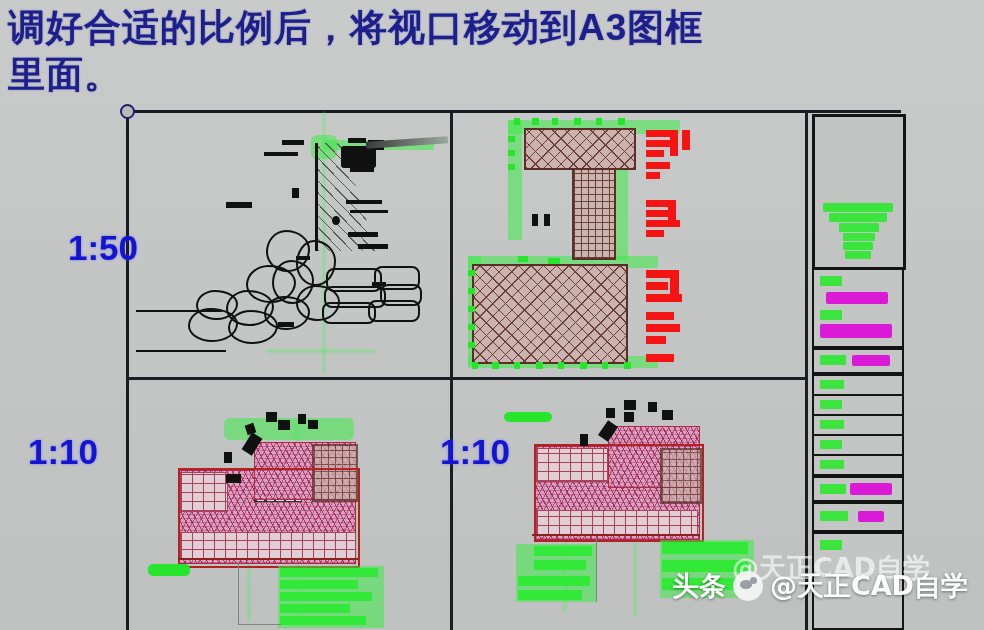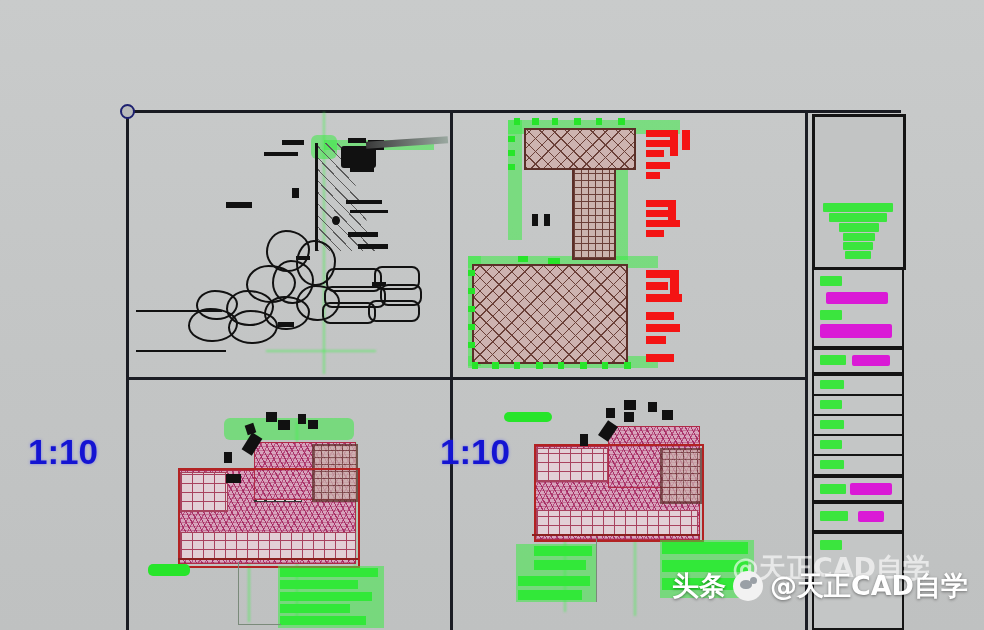--- a/index.html
+++ b/index.html
@@ -123,20 +123,24 @@
   .wm-logo::after{
     content:"";position:absolute;left:17px;top:6px;width:7px;height:7px;
     border-radius:50%;background:#9aa0a6;
   }
 </style>
 </head>
 <body>
 
 <div id="stage">
 
+  <div class="title-wrap">
+    <div class="title-line">调好合适的比例后，将视口移动到A3图框</div>
+    <div class="title-line l2">里面。</div>
+  </div>
 
   <div id="frame">
     <div class="fr-line fr-outer-t"></div>
     <div class="fr-line fr-outer-l"></div>
     <div class="grip"></div>
 
     <div class="vp-v" style="left:324px;"></div>
     <div class="vp-h" style="top:267px;width:679px;"></div>
     <div class="vp-v" style="left:679px;"></div>
 
@@ -323,20 +327,21 @@
       <div class="grn" style="left:62px;top:208px;width:64px;height:10px;"></div>
       <div class="grn-soft" style="left:60px;top:162px;width:80px;height:58px;"></div>
       <div class="grn" style="left:206px;top:160px;width:86px;height:12px;"></div>
       <div class="grn" style="left:206px;top:178px;width:86px;height:12px;"></div>
       <div class="grn" style="left:206px;top:196px;width:78px;height:12px;"></div>
       <div class="grn-soft" style="left:204px;top:158px;width:94px;height:58px;"></div>
       <div style="position:absolute;left:140px;top:156px;width:26px;height:64px;border-left:1px solid #7a8a7a;"></div>
     </div>
   </div>
 
+  <div class="scale-lab" style="left:68px;top:228px;">1:50</div>
   <div class="scale-lab" style="left:28px;top:432px;">1:10</div>
   <div class="scale-lab" style="left:440px;top:432px;">1:10</div>
 
   <div id="tblock">
     <div class="tb-box" style="left:0;top:0;width:88px;height:150px;">
       <div class="tb-grn" style="left:8px;top:86px;width:70px;height:9px;"></div>
       <div class="tb-grn" style="left:14px;top:96px;width:58px;height:9px;"></div>
       <div class="tb-grn" style="left:24px;top:106px;width:40px;height:9px;"></div>
       <div class="tb-grn" style="left:28px;top:116px;width:32px;height:8px;"></div>
       <div class="tb-grn" style="left:28px;top:125px;width:30px;height:8px;"></div>

